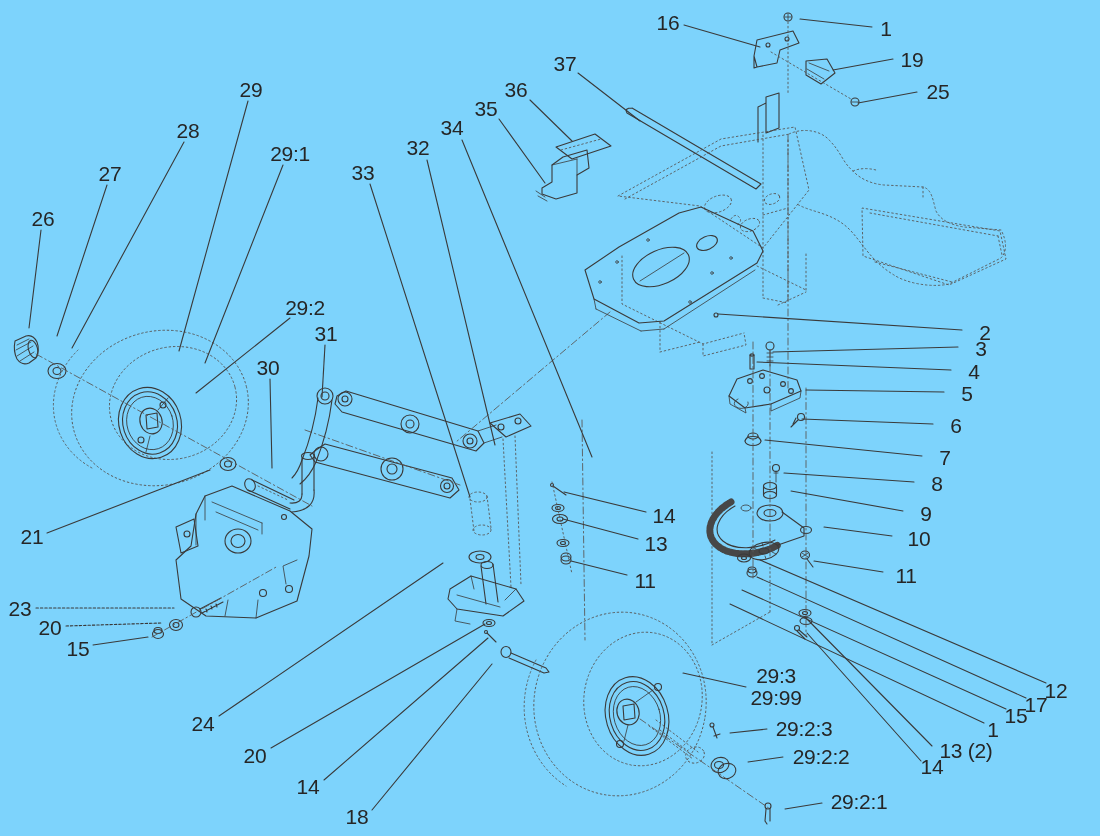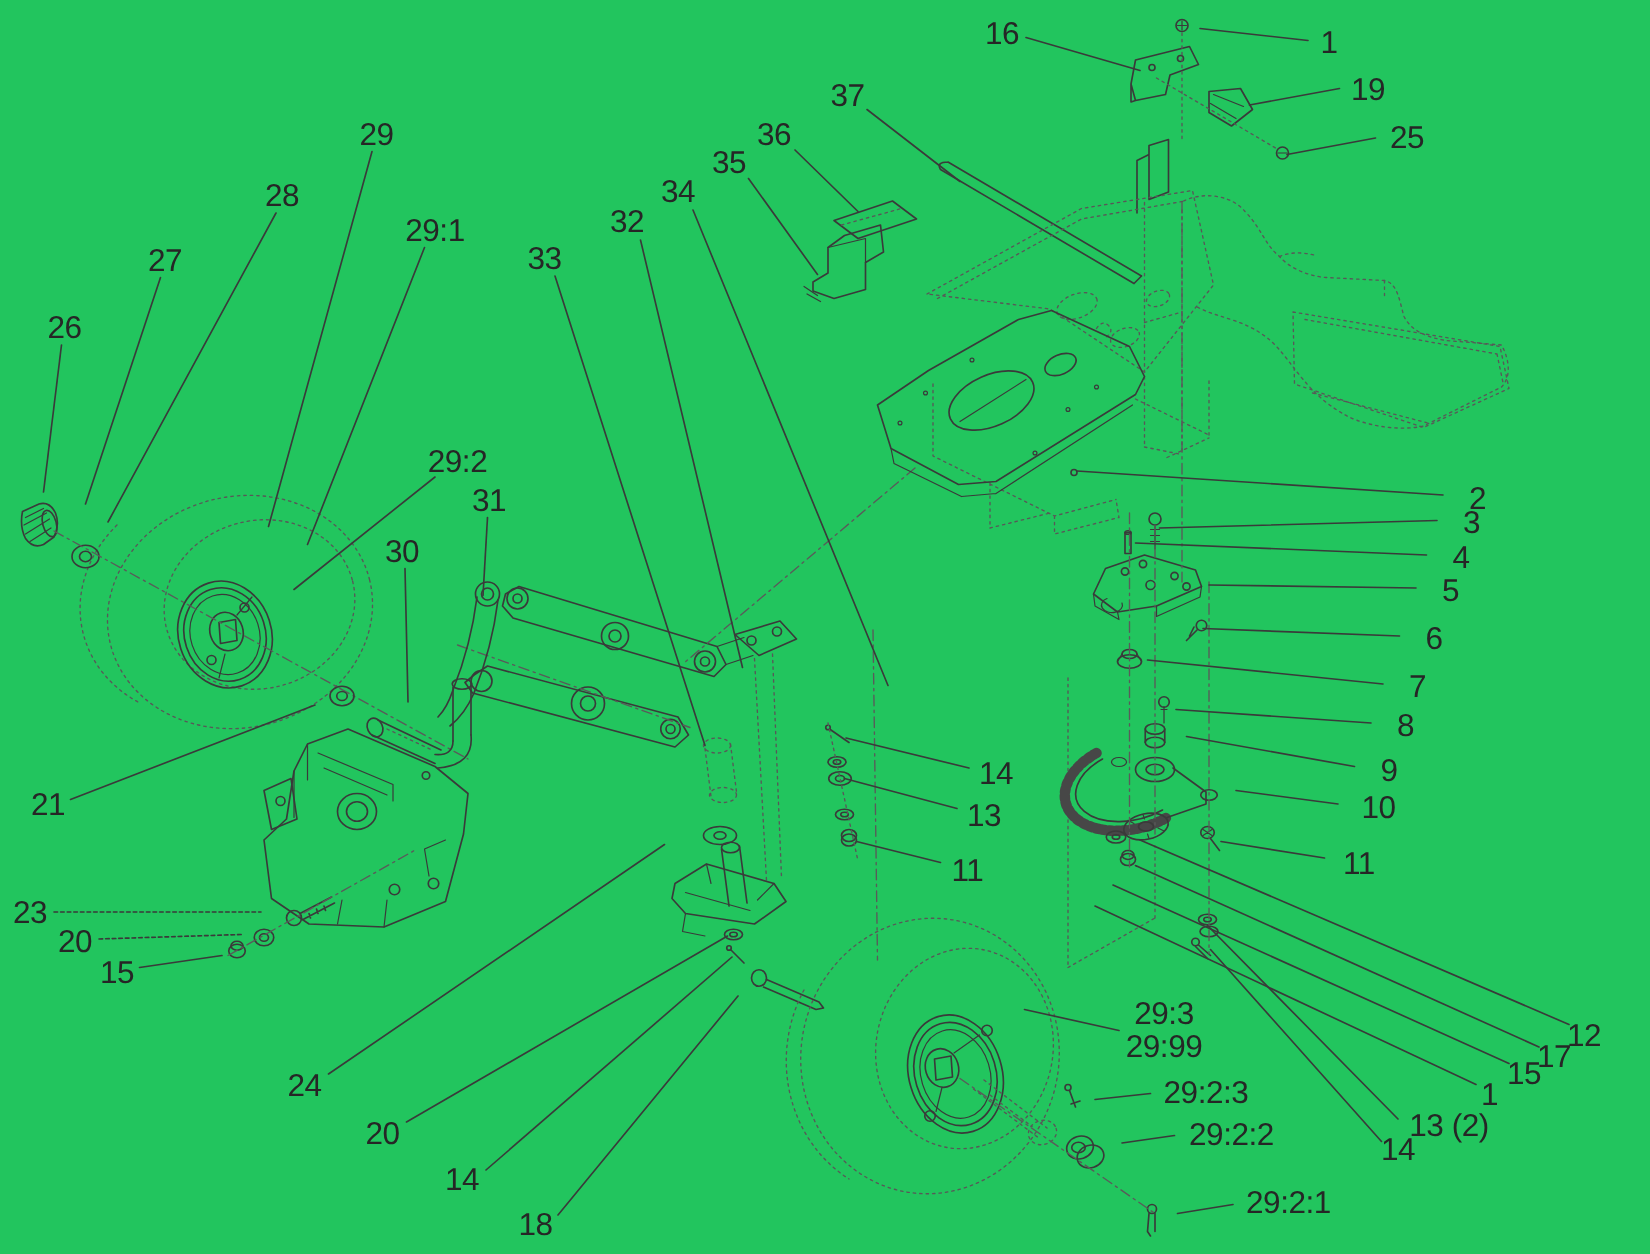--- a/index.html
+++ b/index.html
@@ -1,16 +1,16 @@
 <!DOCTYPE html>
 <html><head>
 <meta charset="utf-8">
 <style>
   html,body{margin:0;padding:0}
-  .stage{position:relative;width:1100px;height:836px;background:#22c55e;overflow:hidden;
+  .stage{position:relative;width:1100px;height:836px;background:#7dd3fc;overflow:hidden;
          font-family:"Liberation Sans",sans-serif}
   svg{display:block}
   .art path,.art line,.art ellipse,.art circle,.art polyline,.art polygon,.art rect{
       fill:none;stroke:#3a3a3a;stroke-width:1.1;stroke-linecap:round;stroke-linejoin:round}
   .art .dot{stroke-dasharray:1.6 2.7;stroke-width:.9;stroke:#585858}
   .art .dd{stroke-dasharray:7 3 1.5 3;stroke-width:.9;stroke:#5a5a5a}
   .art .thin{stroke-width:.8}
   .art .teeth{stroke-width:7;stroke-dasharray:2.4 2.2;stroke:#474747}
   .leader{stroke:#2e2e2e;stroke-width:1.15;fill:none}
   .leader.dashed{stroke-dasharray:2.4 2}

